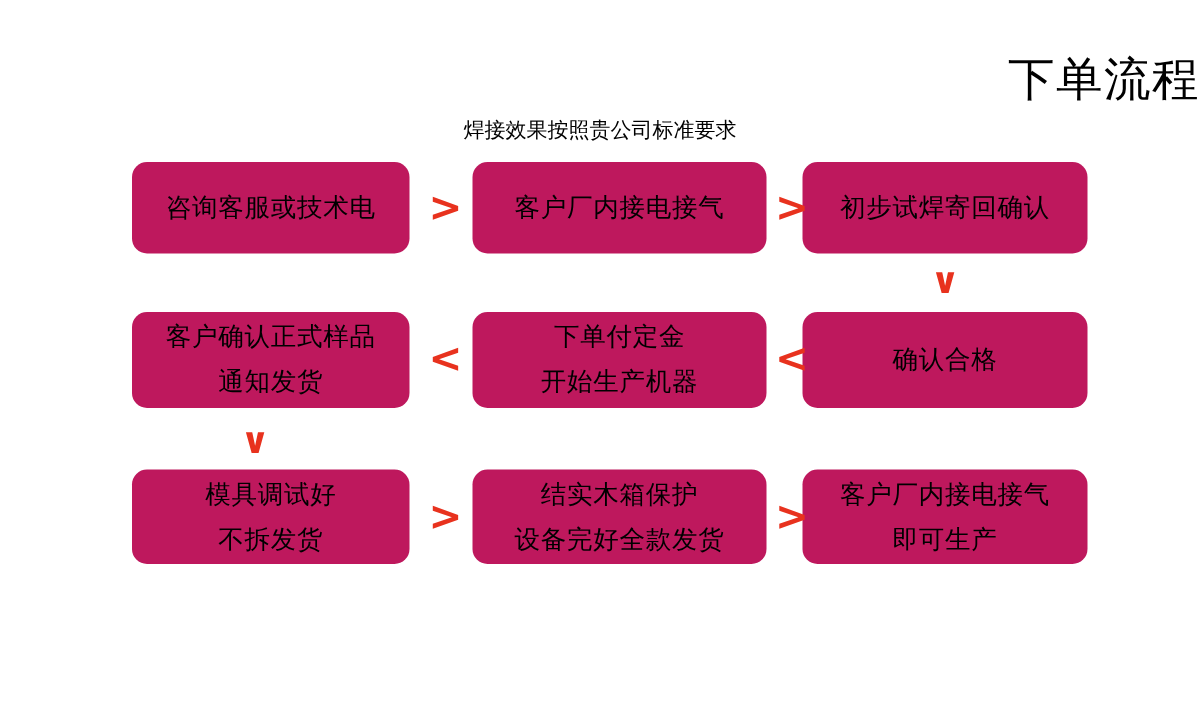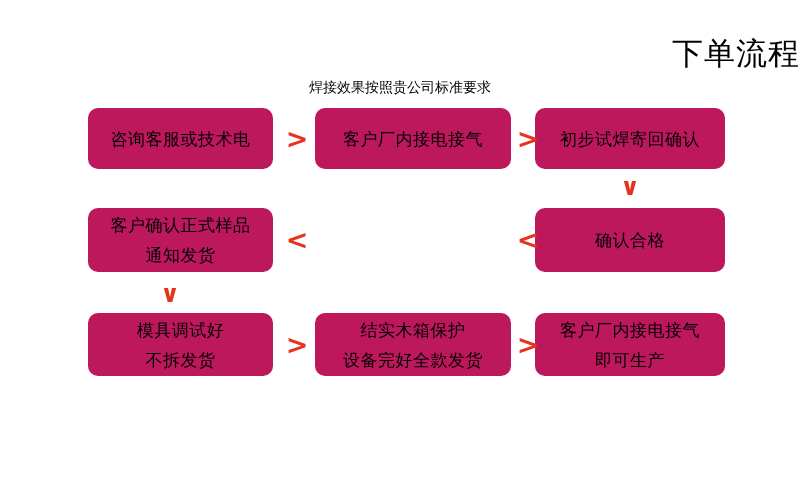--- a/index.html
+++ b/index.html
@@ -112,20 +112,24 @@
   <div class="node row1 col2">
     <span class="line">客户厂内接电接气</span>
   </div>
   <div class="node row1 col3">
     <span class="line">初步试焊寄回确认</span>
   </div>
 
   <div class="node row2 col3">
     <span class="line">确认合格</span>
   </div>
+  <div class="node row2 col2">
+    <span class="line">下单付定金</span>
+    <span class="line">开始生产机器</span>
+  </div>
   <div class="node row2 col1">
     <span class="line">客户确认正式样品</span>
     <span class="line">通知发货</span>
   </div>
 
   <div class="node row3 col1">
     <span class="line">模具调试好</span>
     <span class="line">不拆发货</span>
   </div>
   <div class="node row3 col2">

